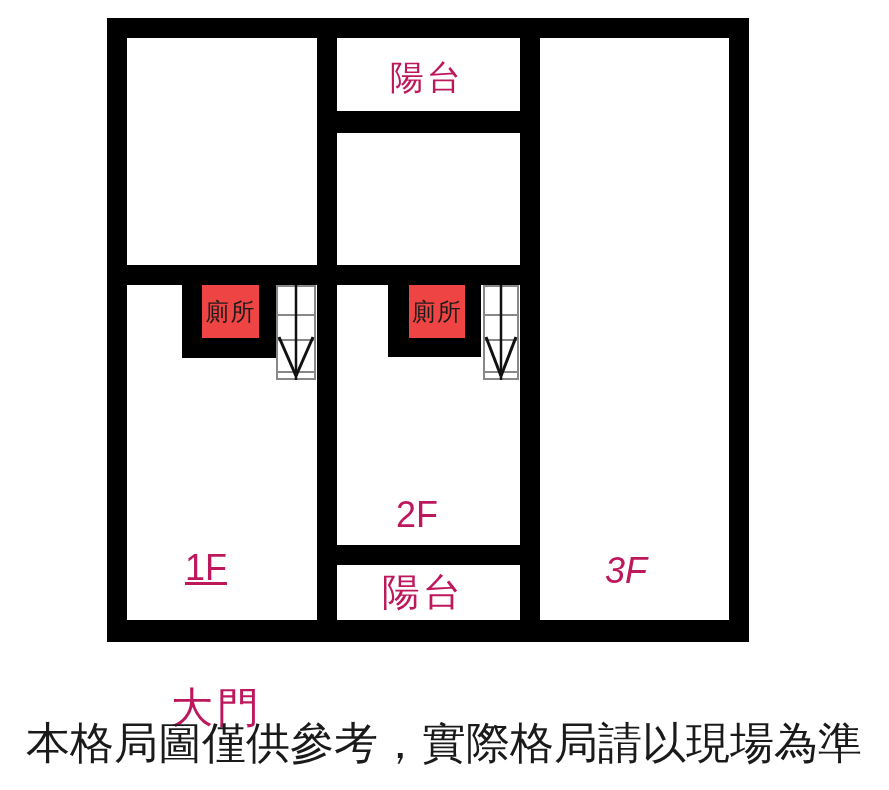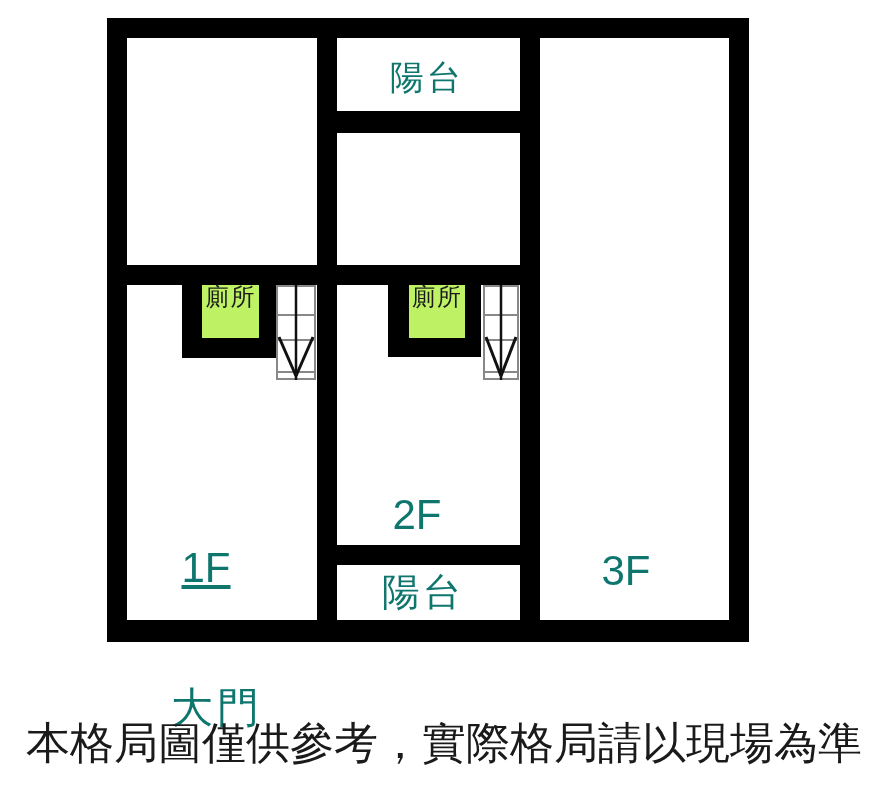--- a/index.html
+++ b/index.html
@@ -7,26 +7,26 @@
     width:889px;height:790px;
     background:#ffffff;
     font-family:"Liberation Sans", sans-serif;
     position:relative;
     overflow:hidden;
     color:#1a1a1a;
   }
   .plan{position:absolute;left:0;top:0;width:889px;height:790px;}
   .wall{position:absolute;background:#000000;}
   .toilet-block{position:absolute;background:#000000;}
-  .toilet-interior{position:absolute;background:#bef264;display:flex;justify-content:center;}
+  .toilet-interior{position:absolute;background:#ef4444;display:flex;align-items:center;justify-content:center;}
   .toilet-label{font-size:24px;line-height:1;letter-spacing:1px;color:#1a1a1a;white-space:nowrap;}
-  .room-label{position:absolute;transform:translate(-50%,-50%);white-space:nowrap;color:#0f766e;line-height:1;}
+  .room-label{position:absolute;transform:translate(-50%,-50%);white-space:nowrap;color:#be185d;line-height:1;}
   .lbl-balcony-top{font-size:34px;letter-spacing:3px;}
   .lbl-storefront{font-size:40px;letter-spacing:4px;}
-  .lbl-floor{font-size:42px;}
+  .lbl-floor{font-size:36px;}
   .lbl-balcony-bottom{font-size:38px;letter-spacing:3px;}
   .lbl-door{font-size:42px;letter-spacing:4px;}
   .stairs{position:absolute;background:#ffffff;}
   .disclaimer{
     position:absolute;left:26px;top:714px;
     font-size:44px;letter-spacing:0px;white-space:nowrap;color:#1a1a1a;font-family:Liberation Serif, serif;
   }
 </style>
 </head>
 <body>
@@ -74,20 +74,20 @@
       <line x1="1" y1="87" x2="35" y2="87" stroke="#888888" stroke-width="2"></line>
       <line x1="18" y1="0" x2="18" y2="95" stroke="#111111" stroke-width="2.5"></line>
       <line x1="3" y1="52" x2="18" y2="91" stroke="#111111" stroke-width="3"></line>
       <line x1="33" y1="52" x2="18" y2="91" stroke="#111111" stroke-width="3"></line>
     </svg>
   </div>
 
   <div class="room-label lbl-balcony-top" style="left:427px;top:77px;">陽台</div>
   <div class="room-label lbl-floor" style="left:206px;top:568px;text-decoration:underline;">1F</div>
   <div class="room-label lbl-floor" style="left:417px;top:515px;">2F</div>
-  <div class="room-label lbl-floor" style="left:626px;top:571px;">3F</div>
+  <div class="room-label lbl-floor" style="left:626px;top:571px;font-style:italic;">3F</div>
   <div class="room-label lbl-balcony-bottom" style="left:423px;top:592px;">陽台</div>
 
   <div class="room-label lbl-door" style="left:217px;top:708px;">大門</div>
 
   <div class="disclaimer">本格局圖僅供參考，實際格局請以現場為準</div>
 
 </div>
 
 </body></html>

